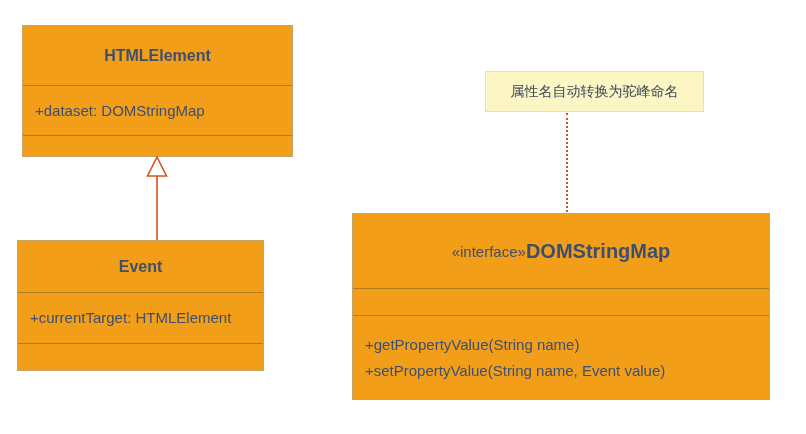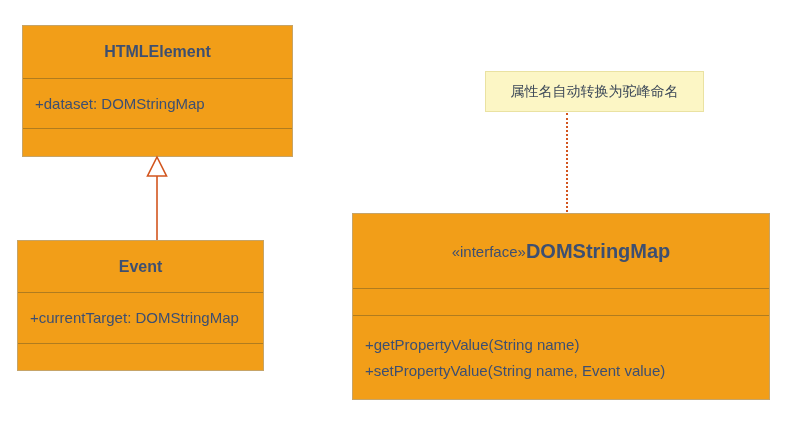--- a/index.html
+++ b/index.html
@@ -66,36 +66,36 @@
     border-left: 2px dotted #D2551E;
   }
   .inherit-svg { position: absolute; overflow: visible; }
 </style>
 </head>
 <body>
 
 <div class="canvas">
 
   <div class="uml-class" style="left:22px; top:25px; width:271px; height:132px;">
-    <div class="uml-title" style="height:53px;">HTMLElement</div>
+    <div class="uml-title" style="height:60px;">HTMLElement</div>
     <div class="uml-section" style="height:50px;">
       <span>+dataset: DOMStringMap</span>
     </div>
     <div class="uml-section last uml-empty" style="height:28px;"></div>
   </div>
 
   <svg class="inherit-svg" style="left:146px; top:156px;" width="22" height="85" viewBox="0 0 22 85">
     <line x1="11" y1="20" x2="11" y2="85" stroke="#D2551E" stroke-width="1.6"></line>
     <polygon points="11,1 20.5,20 1.5,20" fill="#ffffff" stroke="#D2551E" stroke-width="1.6"></polygon>
   </svg>
 
   <div class="uml-class" style="left:17px; top:240px; width:247px; height:131px;">
     <div class="uml-title" style="height:52px;">Event</div>
     <div class="uml-section" style="height:51px;">
-      <span>+currentTarget: DOMStringMap</span>
+      <span>+currentTarget: HTMLElement</span>
     </div>
     <div class="uml-section last uml-empty" style="height:26px;"></div>
   </div>
 
   <div class="note" style="left:459px; top:71px; width:219px; height:41px;">
     <span>属性名自动转换为驼峰命名</span>
   </div>
 
   <div class="dotted-connector" style="left:566px; top:113px; height:99px;"></div>
 

